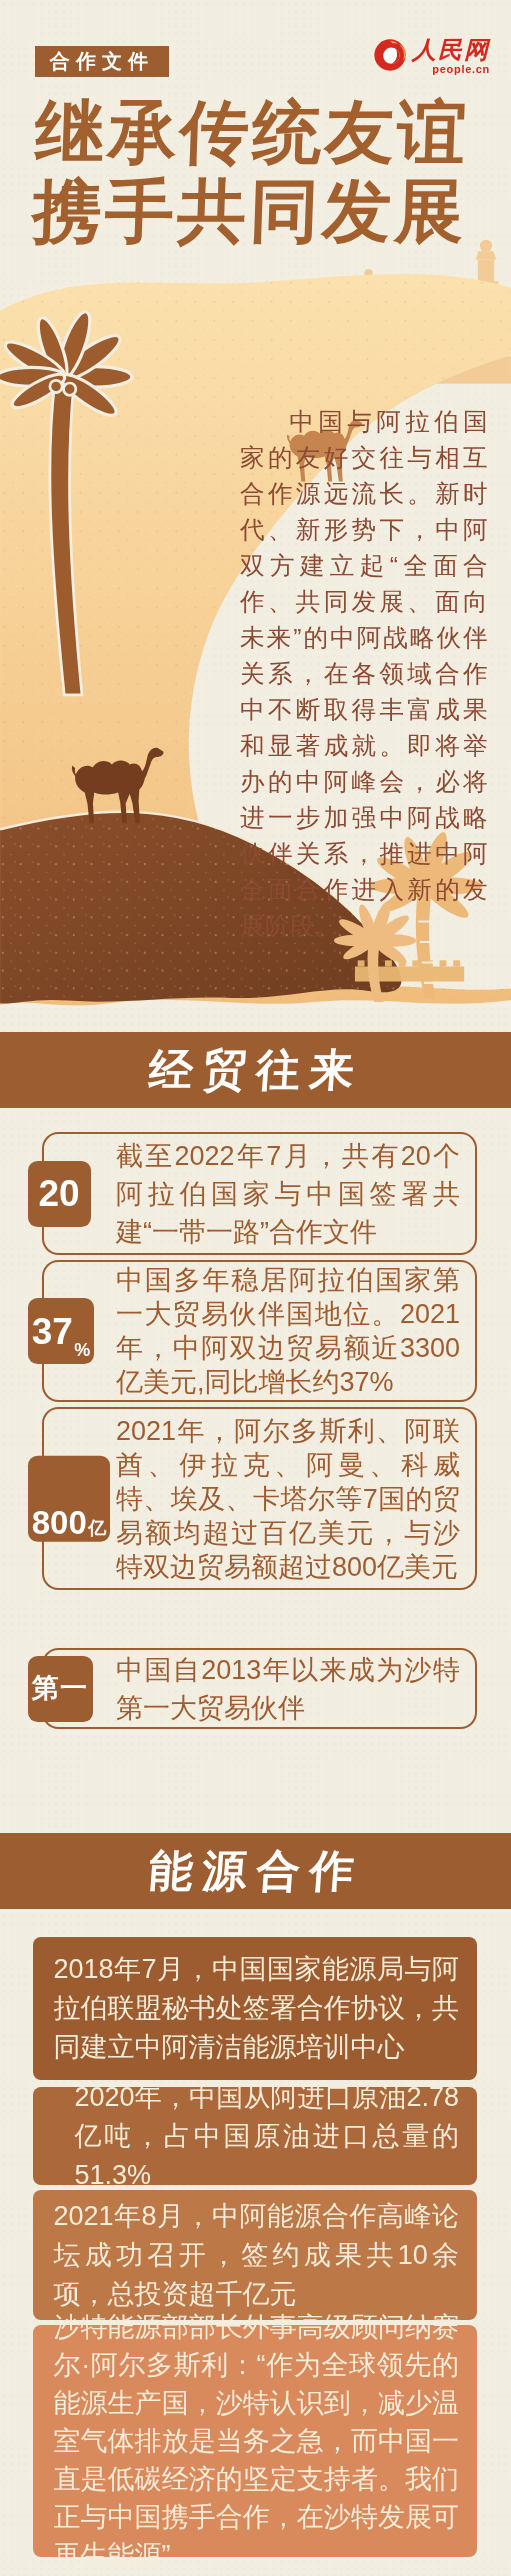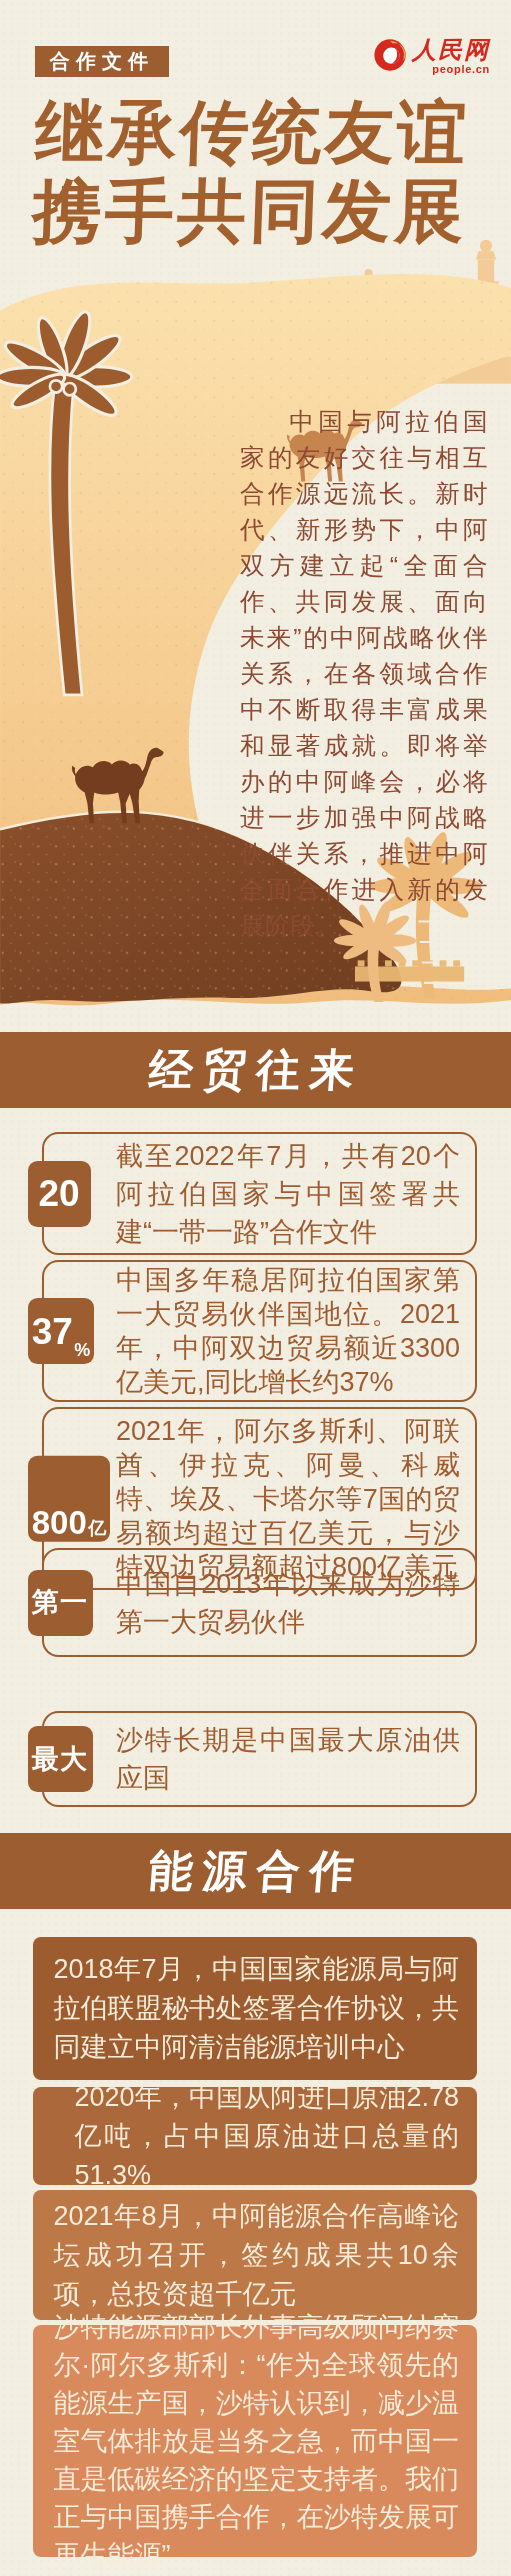--- a/index.html
+++ b/index.html
@@ -38,21 +38,21 @@
   .stat-badge{position:absolute;left:-16.4px;top:50%;transform:translateY(-50%);
         min-width:63px;min-height:66px;background:#9c5d31;border-radius:9.6px;
         display:flex;align-items:center;justify-content:center;color:#fff;font-weight:bold;
         box-sizing:border-box;padding:2.7px 4.1px;}
   .badge-main{font-size:37px;line-height:1;}
   .badge-main.cjk{font-size:27px;letter-spacing:1.4px;}
   .badge-sub{font-size:18px;align-self:flex-end;margin-left:1.4px;line-height:1.2;}
   #scard1{top:1132px;height:123px;}
   #scard2{top:1260px;height:142px;}
   #scard3{top:1407px;height:183px;}
-  #scard4{top:1548px;height:109px;}
+  #scard4{top:1648px;height:81px;}
   #scard5{top:1711px;height:96px;}
   #scard2 .stat-text,#scard3 .stat-text{line-height:34px;}
   
   .energy-card{position:absolute;left:33px;width:444px;border-radius:8px;box-sizing:border-box;
         display:flex;align-items:center;z-index:4;}
   .energy-text{padding:13.7px 18px 13.7px 20.5px;color:#f7ecd9;font-size:27px;line-height:39px;text-align:justify;}
   #ecard1{top:1937px;height:143px;background:#9c5c2f;}
   #ecard2{top:2087px;height:98px;background:#ab683b;padding-left:21px;}
   #ecard3{top:2190px;height:130px;background:#bd7848;}
   #ecard4{top:2325px;height:232px;background:#d98a5c;}
@@ -231,26 +231,20 @@
     <div class="stat-text">2021年，阿尔多斯利、阿联酋、伊拉克、阿曼、科威特、埃及、卡塔尔等7国的贸易额均超过百亿美元，与沙特双边贸易额超过800亿美元</div>
   </div>
 
   <div class="stat-card" id="scard4">
     <div class="stat-badge">
       <span class="badge-main cjk">第一</span>
     </div>
     <div class="stat-text">中国自2013年以来成为沙特第一大贸易伙伴</div>
   </div>
 
-  <div class="stat-card" id="scard5">
-    <div class="stat-badge">
-      <span class="badge-main cjk">最大</span>
-    </div>
-    <div class="stat-text">沙特长期是中国最大原油供应国</div>
-  </div>
 
   <div class="section-banner" id="banner-energy">
     <span>能源合作</span>
   </div>
 
   <div class="energy-card" id="ecard1">
     <div class="energy-text">2018年7月，中国国家能源局与阿拉伯联盟秘书处签署合作协议，共同建立中阿清洁能源培训中心</div>
   </div>
   <div class="energy-card" id="ecard2">
     <div class="energy-text">2020年，中国从阿进口原油2.78亿吨，占中国原油进口总量的51.3%</div>

